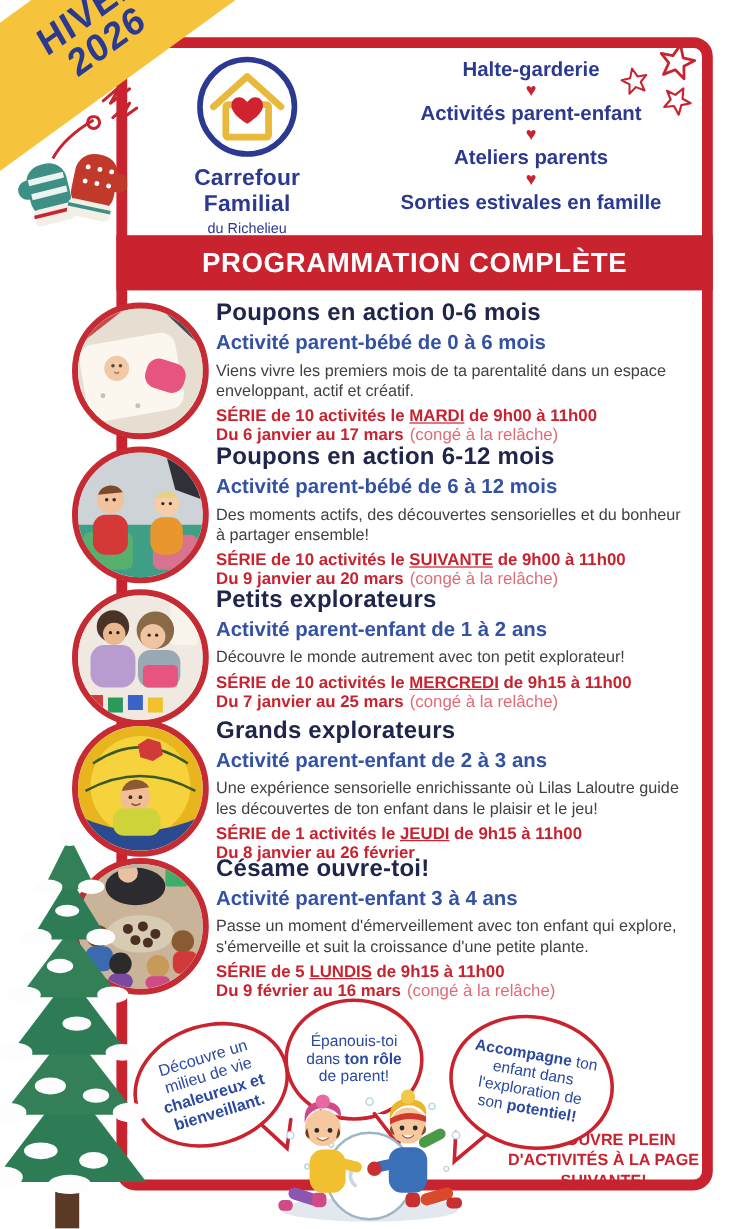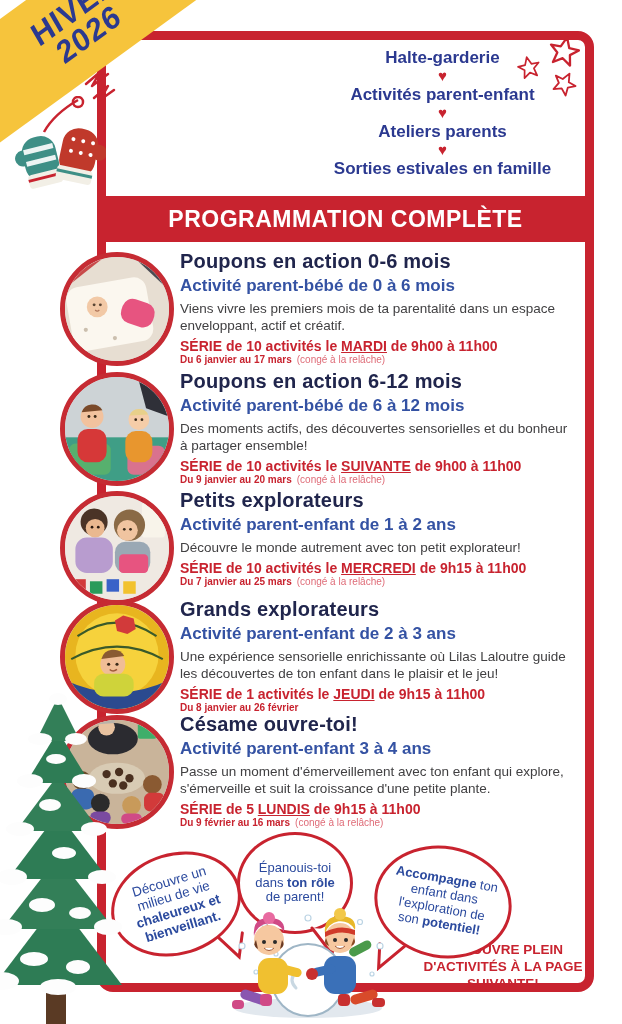--- a/index.html
+++ b/index.html
@@ -30,21 +30,21 @@
   .program{position:absolute;left:60px;width:528px;display:flex;gap:6px;align-items:flex-start;z-index:2;}
   .photo{width:104px;height:104px;border-radius:50%;border:5px solid #c62b33;overflow:hidden;
     flex:none;margin-top:2px;background:#ddd;}
   .photo svg{display:block;width:104px;height:104px;}
   .p-text{width:392px;}
   .p-title{font-size:20px;font-weight:bold;color:var(--navy);letter-spacing:.2px;}
   .p-sub{font-size:17px;font-weight:bold;color:var(--blue);margin-top:3px;}
   .p-desc{font-size:13.5px;color:var(--body);margin-top:5px;line-height:1.25;}
   .p-serie{font-size:14px;font-weight:bold;color:var(--red);margin-top:3px;white-space:nowrap;}
   .p-serie .day{text-decoration:underline;}
-  .p-dates{font-size:10px;font-weight:bold;color:var(--red);white-space:nowrap;}
+  .p-dates{font-size:14px;font-weight:bold;color:var(--red);white-space:nowrap;}
   .p-note{font-weight:normal;color:var(--notered);margin-left:5px;}
   
   .bubble{position:absolute;background:#fff;border:3px solid var(--red);border-radius:50%;
     display:flex;align-items:center;justify-content:center;text-align:center;
     color:var(--bubbleblue);font-size:13px;line-height:1.15;padding:12px;box-sizing:border-box;z-index:4;}
   .bubble b{font-weight:bold;}
   .tail{position:absolute;}
   .bubble1{left:110px;top:853px;width:132px;height:102px;transform:rotate(-17deg);font-size:13.5px;}
   .bubble2{left:237px;top:832px;width:116px;height:102px;}
   .bubble3{left:374px;top:846px;width:138px;height:112px;transform:rotate(10deg);}
@@ -61,20 +61,30 @@
   .kids{position:absolute;left:212px;top:888px;z-index:5;}
   .tree{position:absolute;left:-6px;top:683px;z-index:5;}
 </style>
 </head>
 <body>
 
 <div class="poster">
 
   <div class="frame"></div>
 
+  <div class="logo">
+    <svg width="90" height="90" viewBox="0 0 96 96">
+      <circle cx="48" cy="48" r="42" fill="#fff" stroke="#2b3990" stroke-width="5"></circle>
+      <path d="M18 48 L48 21 L78 48" fill="none" stroke="#e8b93a" stroke-width="6" stroke-linecap="round" stroke-linejoin="round"></path>
+      <rect x="29" y="46" width="38" height="29" fill="none" stroke="#e8b93a" stroke-width="6" rx="2"></rect>
+      <path d="M48 44 c-4 -7 -14 -6 -14 3 c0 8 14 16 14 16 c0 0 14 -8 14 -16 c0 -9 -10 -10 -14 -3 z" fill="#d0232f"></path>
+    </svg>
+    <div class="logo-name">Carrefour Familial</div>
+    <div class="logo-sub">du Richelieu</div>
+  </div>
 
   <div class="services">
     <div class="service-item">Halte-garderie</div>
     <div class="heart-sep">♥</div>
     <div class="service-item">Activités parent-enfant</div>
     <div class="heart-sep">♥</div>
     <div class="service-item">Ateliers parents</div>
     <div class="heart-sep">♥</div>
     <div class="service-item">Sorties estivales en famille</div>
   </div>

